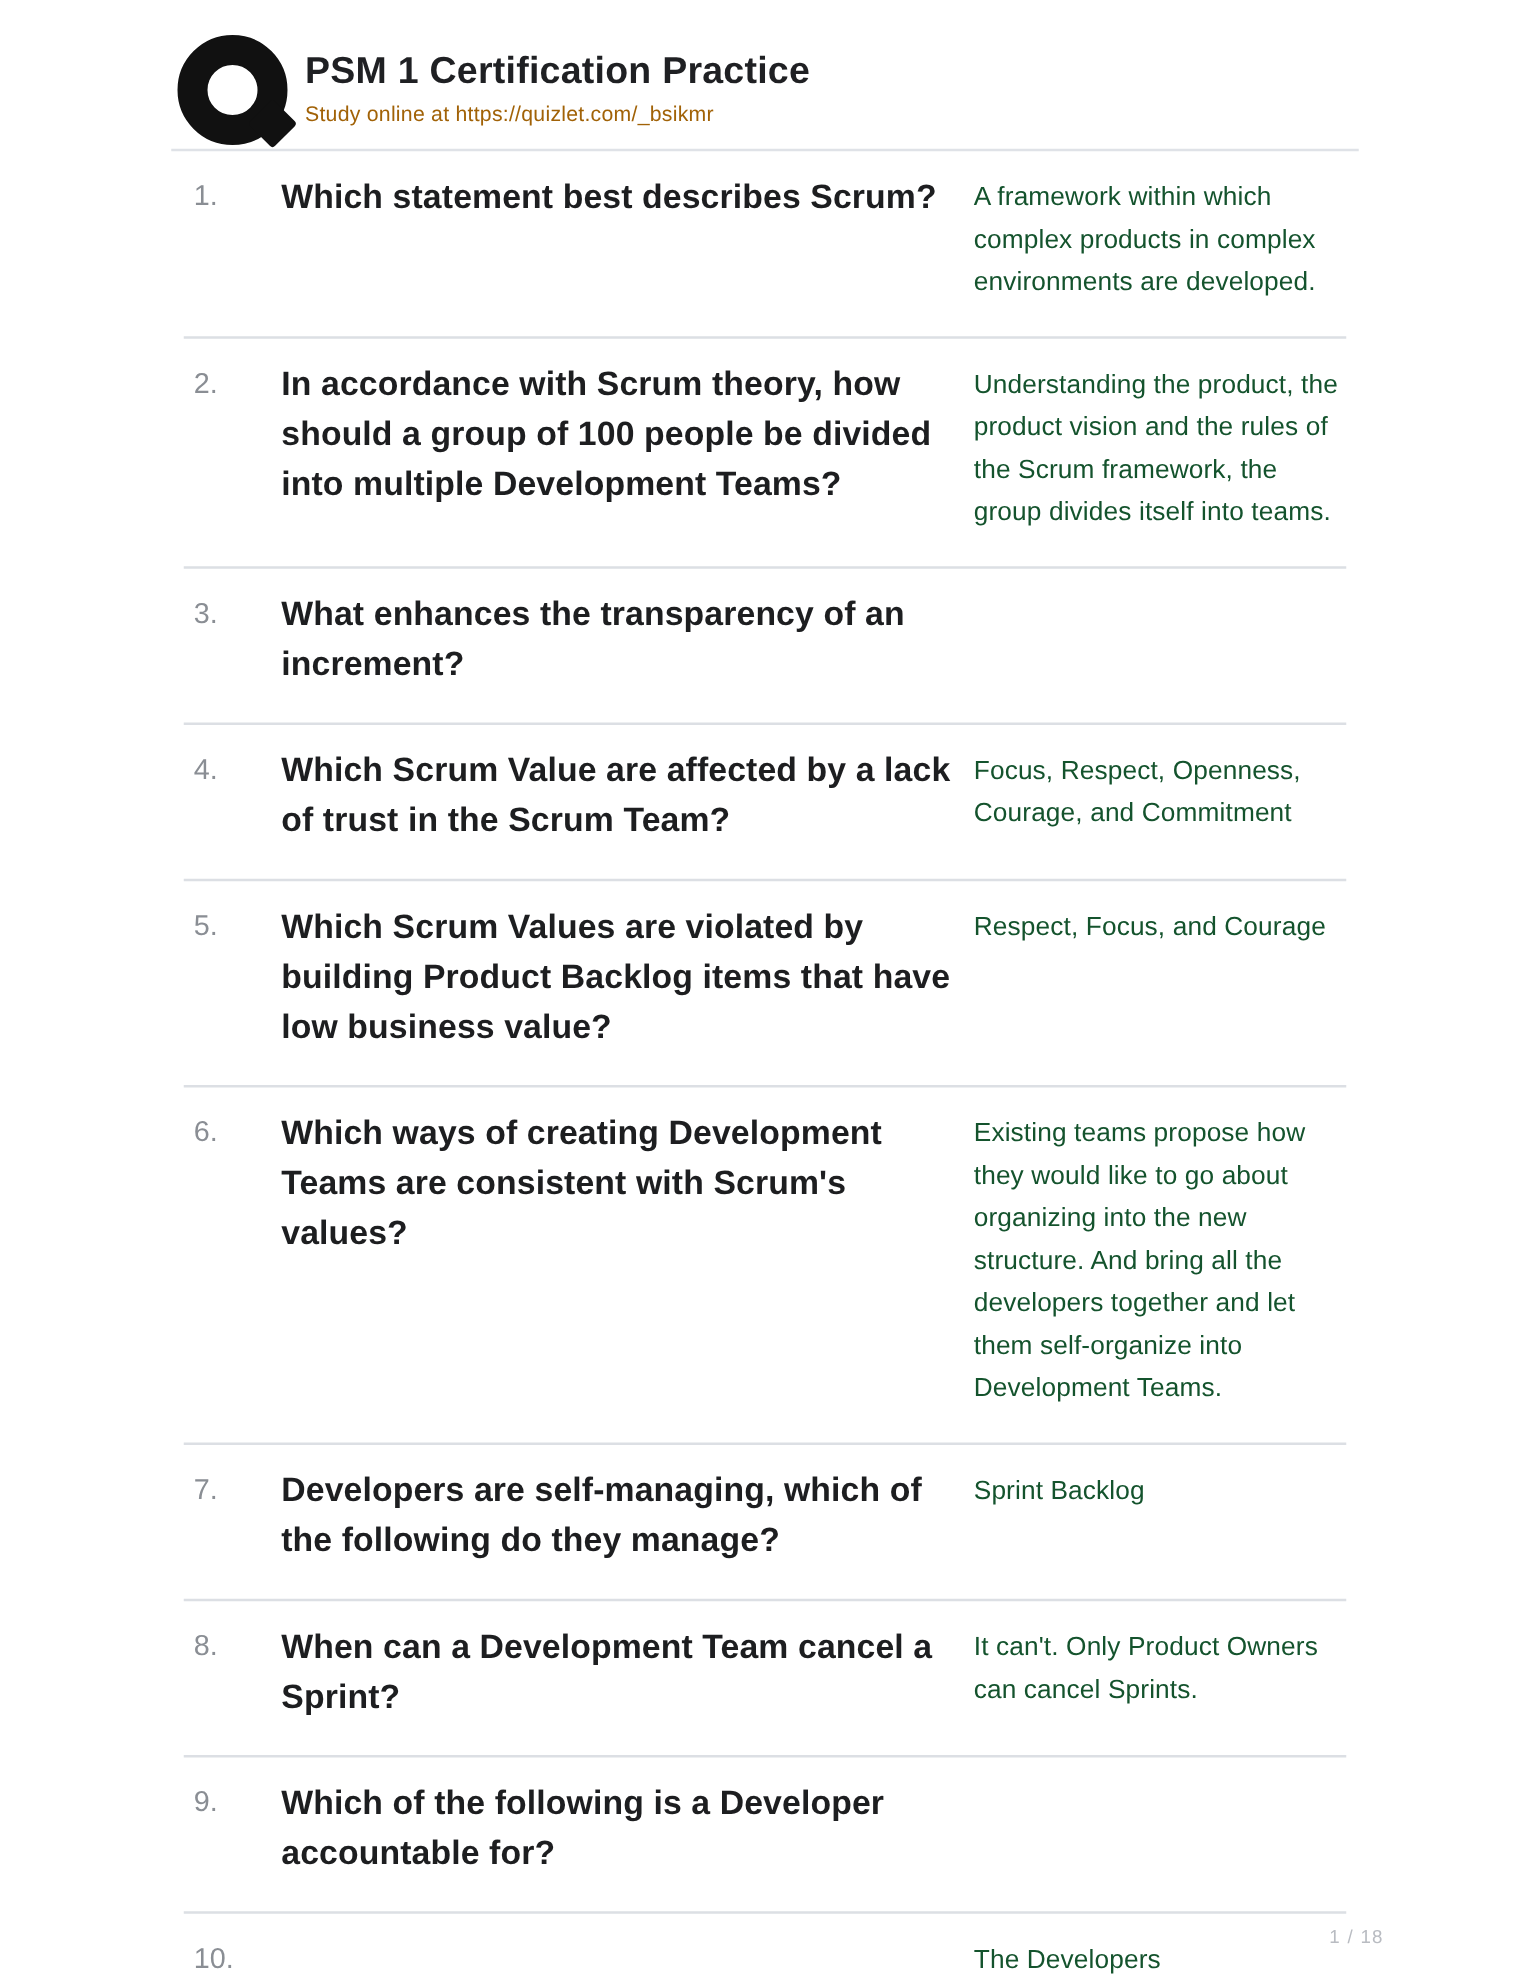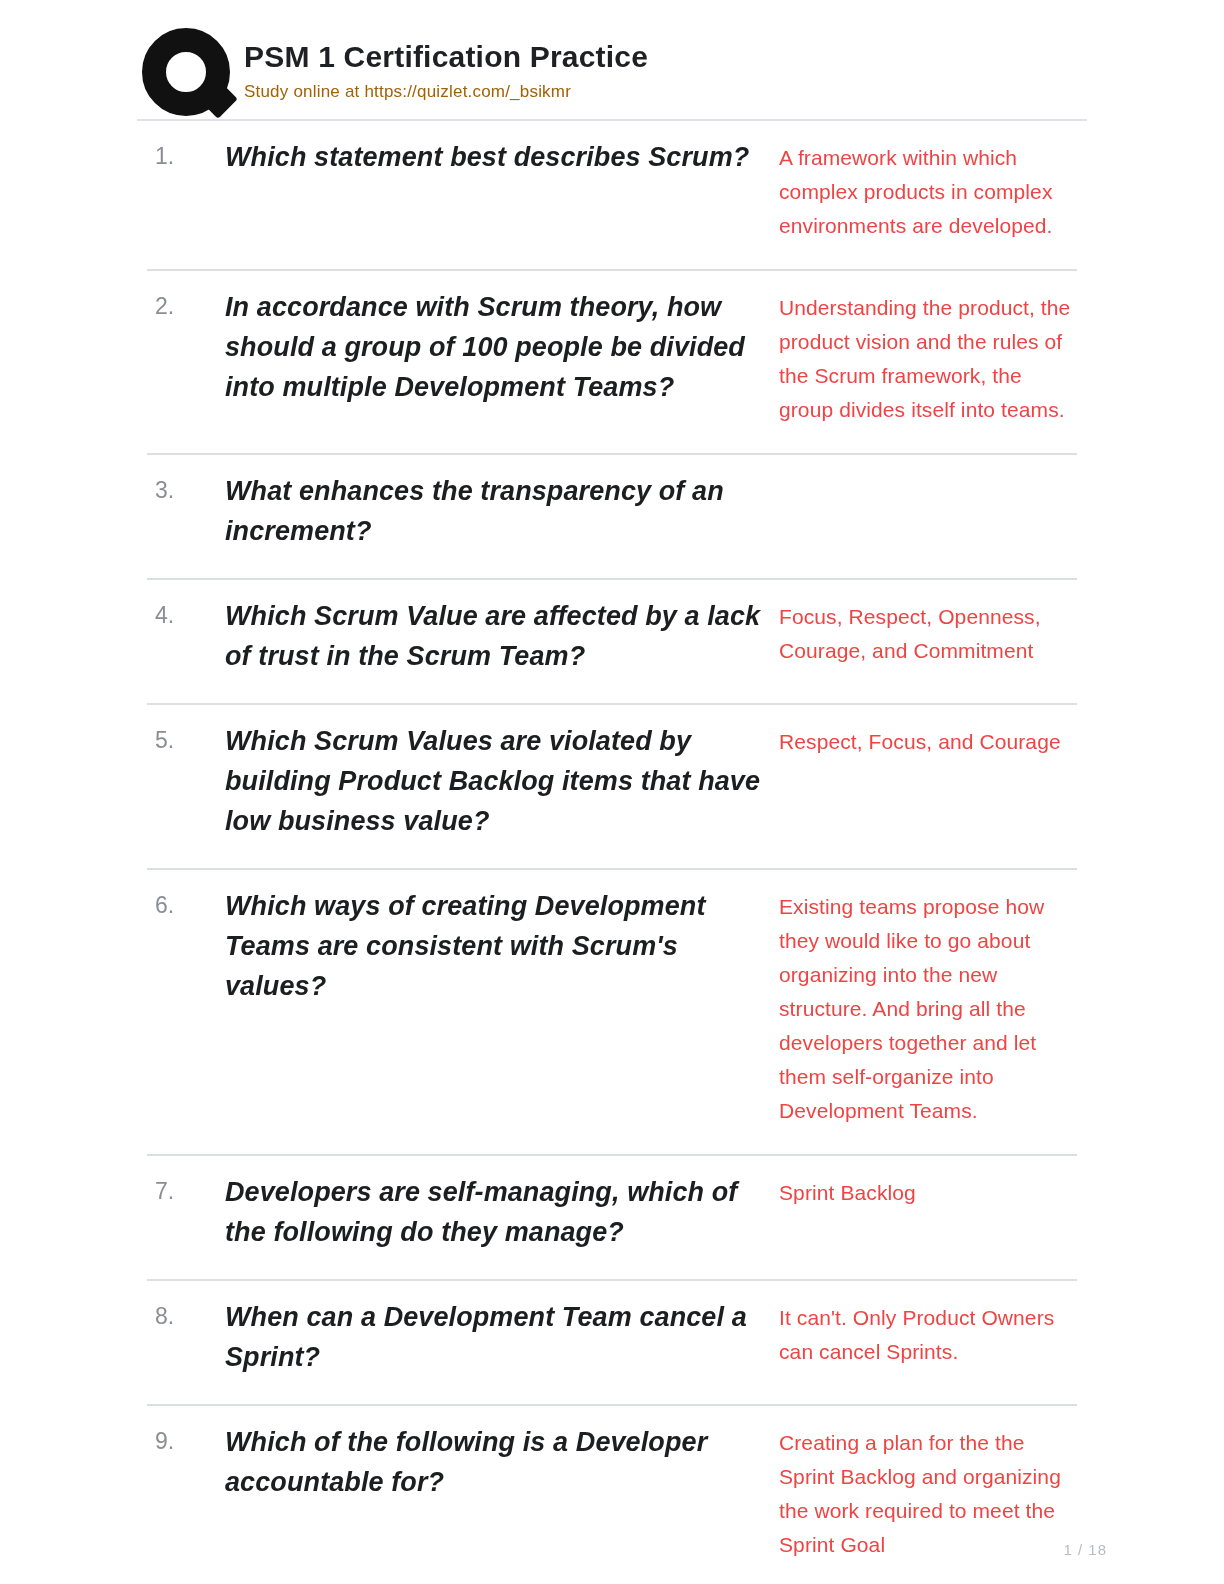--- a/index.html
+++ b/index.html
@@ -79,26 +79,25 @@
     color: #8a8e94;
     line-height: 1.6;
   }
   .qa-question {
     font-size: 27px;
     font-weight: 600;
     color: #1d1e20;
     line-height: 1.48;
     padding-right: 14px;
     letter-spacing: 0.1px;
-    font-style: italic;
   }
   .qa-answer {
     font-size: 21px;
     font-weight: 400;
-    color: #ef4444;
+    color: #14532d;
     line-height: 1.62;
     padding-top: 3px;
     letter-spacing: 0.1px;
   }
 
   
   .footer {
     position: absolute;
     left: 0;
     right: 0;
@@ -172,21 +171,20 @@
 
     <div class="qa-row">
       <div class="qa-num">8.</div>
       <div class="qa-question">When can a Development Team cancel a Sprint?</div>
       <div class="qa-answer">It can't. Only Product Owners can cancel Sprints.</div>
     </div>
 
     <div class="qa-row">
       <div class="qa-num">9.</div>
       <div class="qa-question">Which of the following is a Developer accountable for?</div>
-      <div class="qa-answer">Creating a plan for the the Sprint Backlog and organizing the work required to meet the Sprint Goal</div>
     </div>
 
     <div class="qa-row last">
       <div class="qa-num">10.</div>
       <div class="qa-question"></div>
       <div class="qa-answer">The Developers</div>
     </div>
 
   </div>
 

